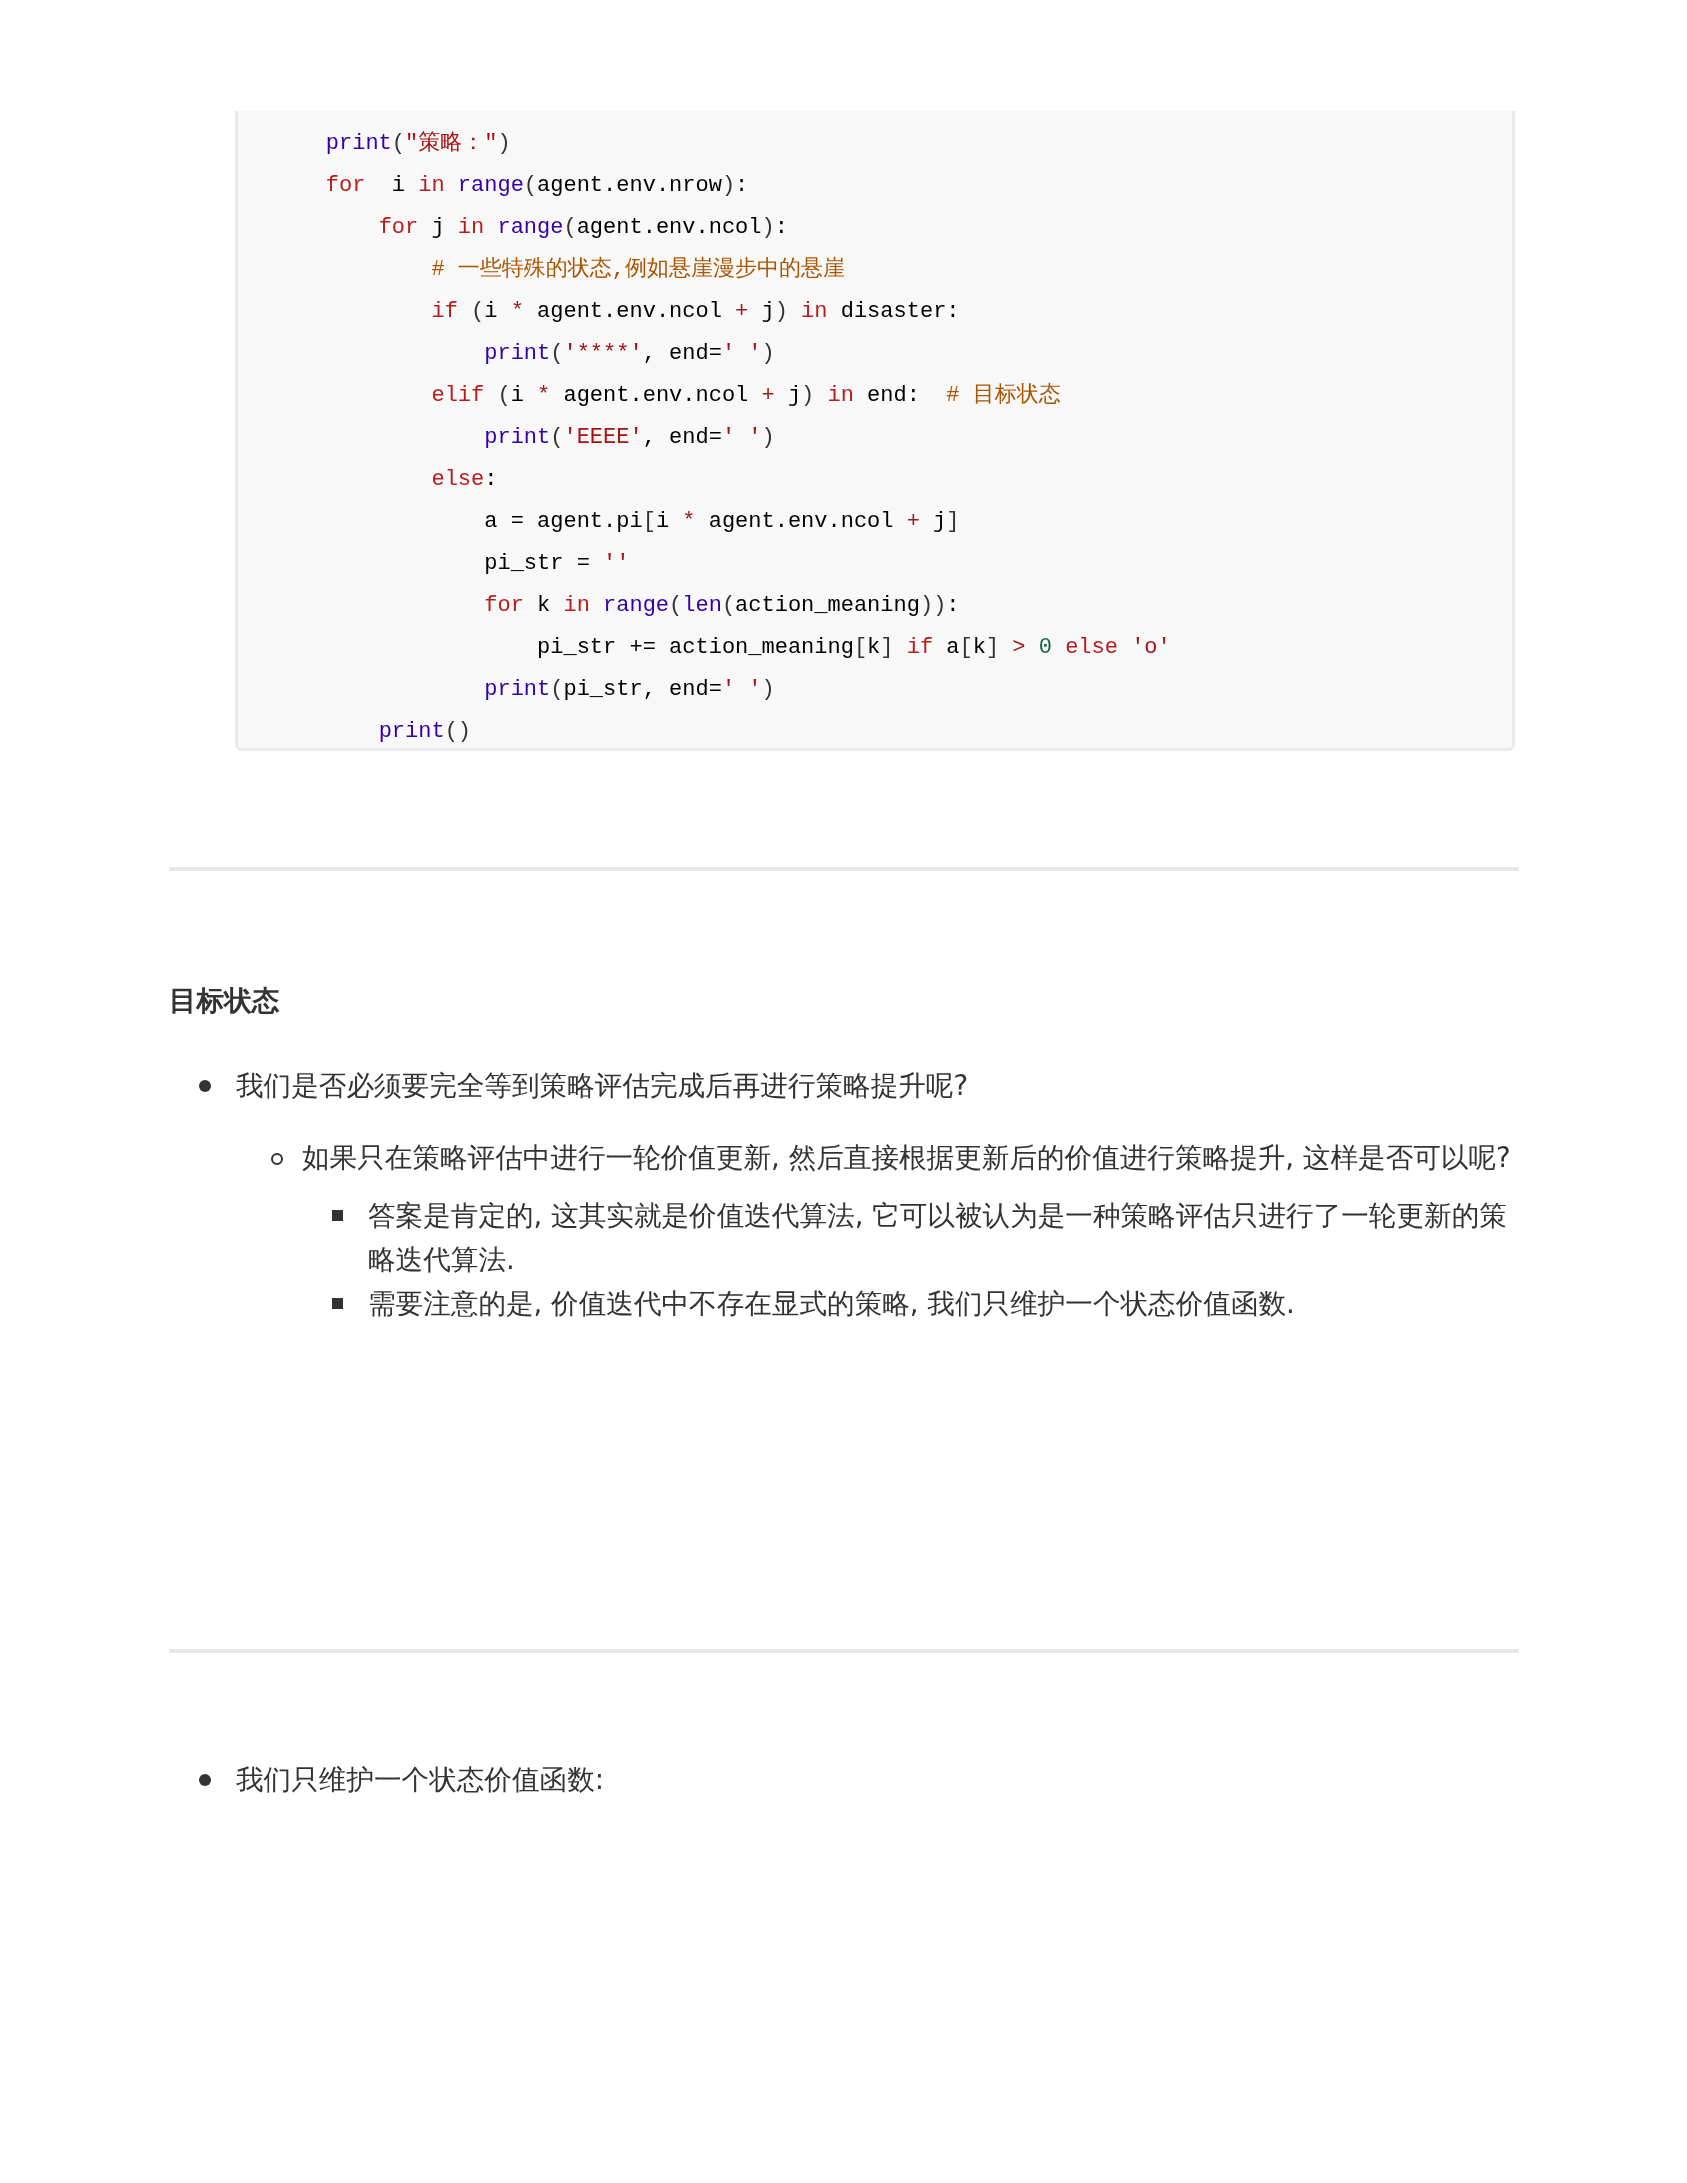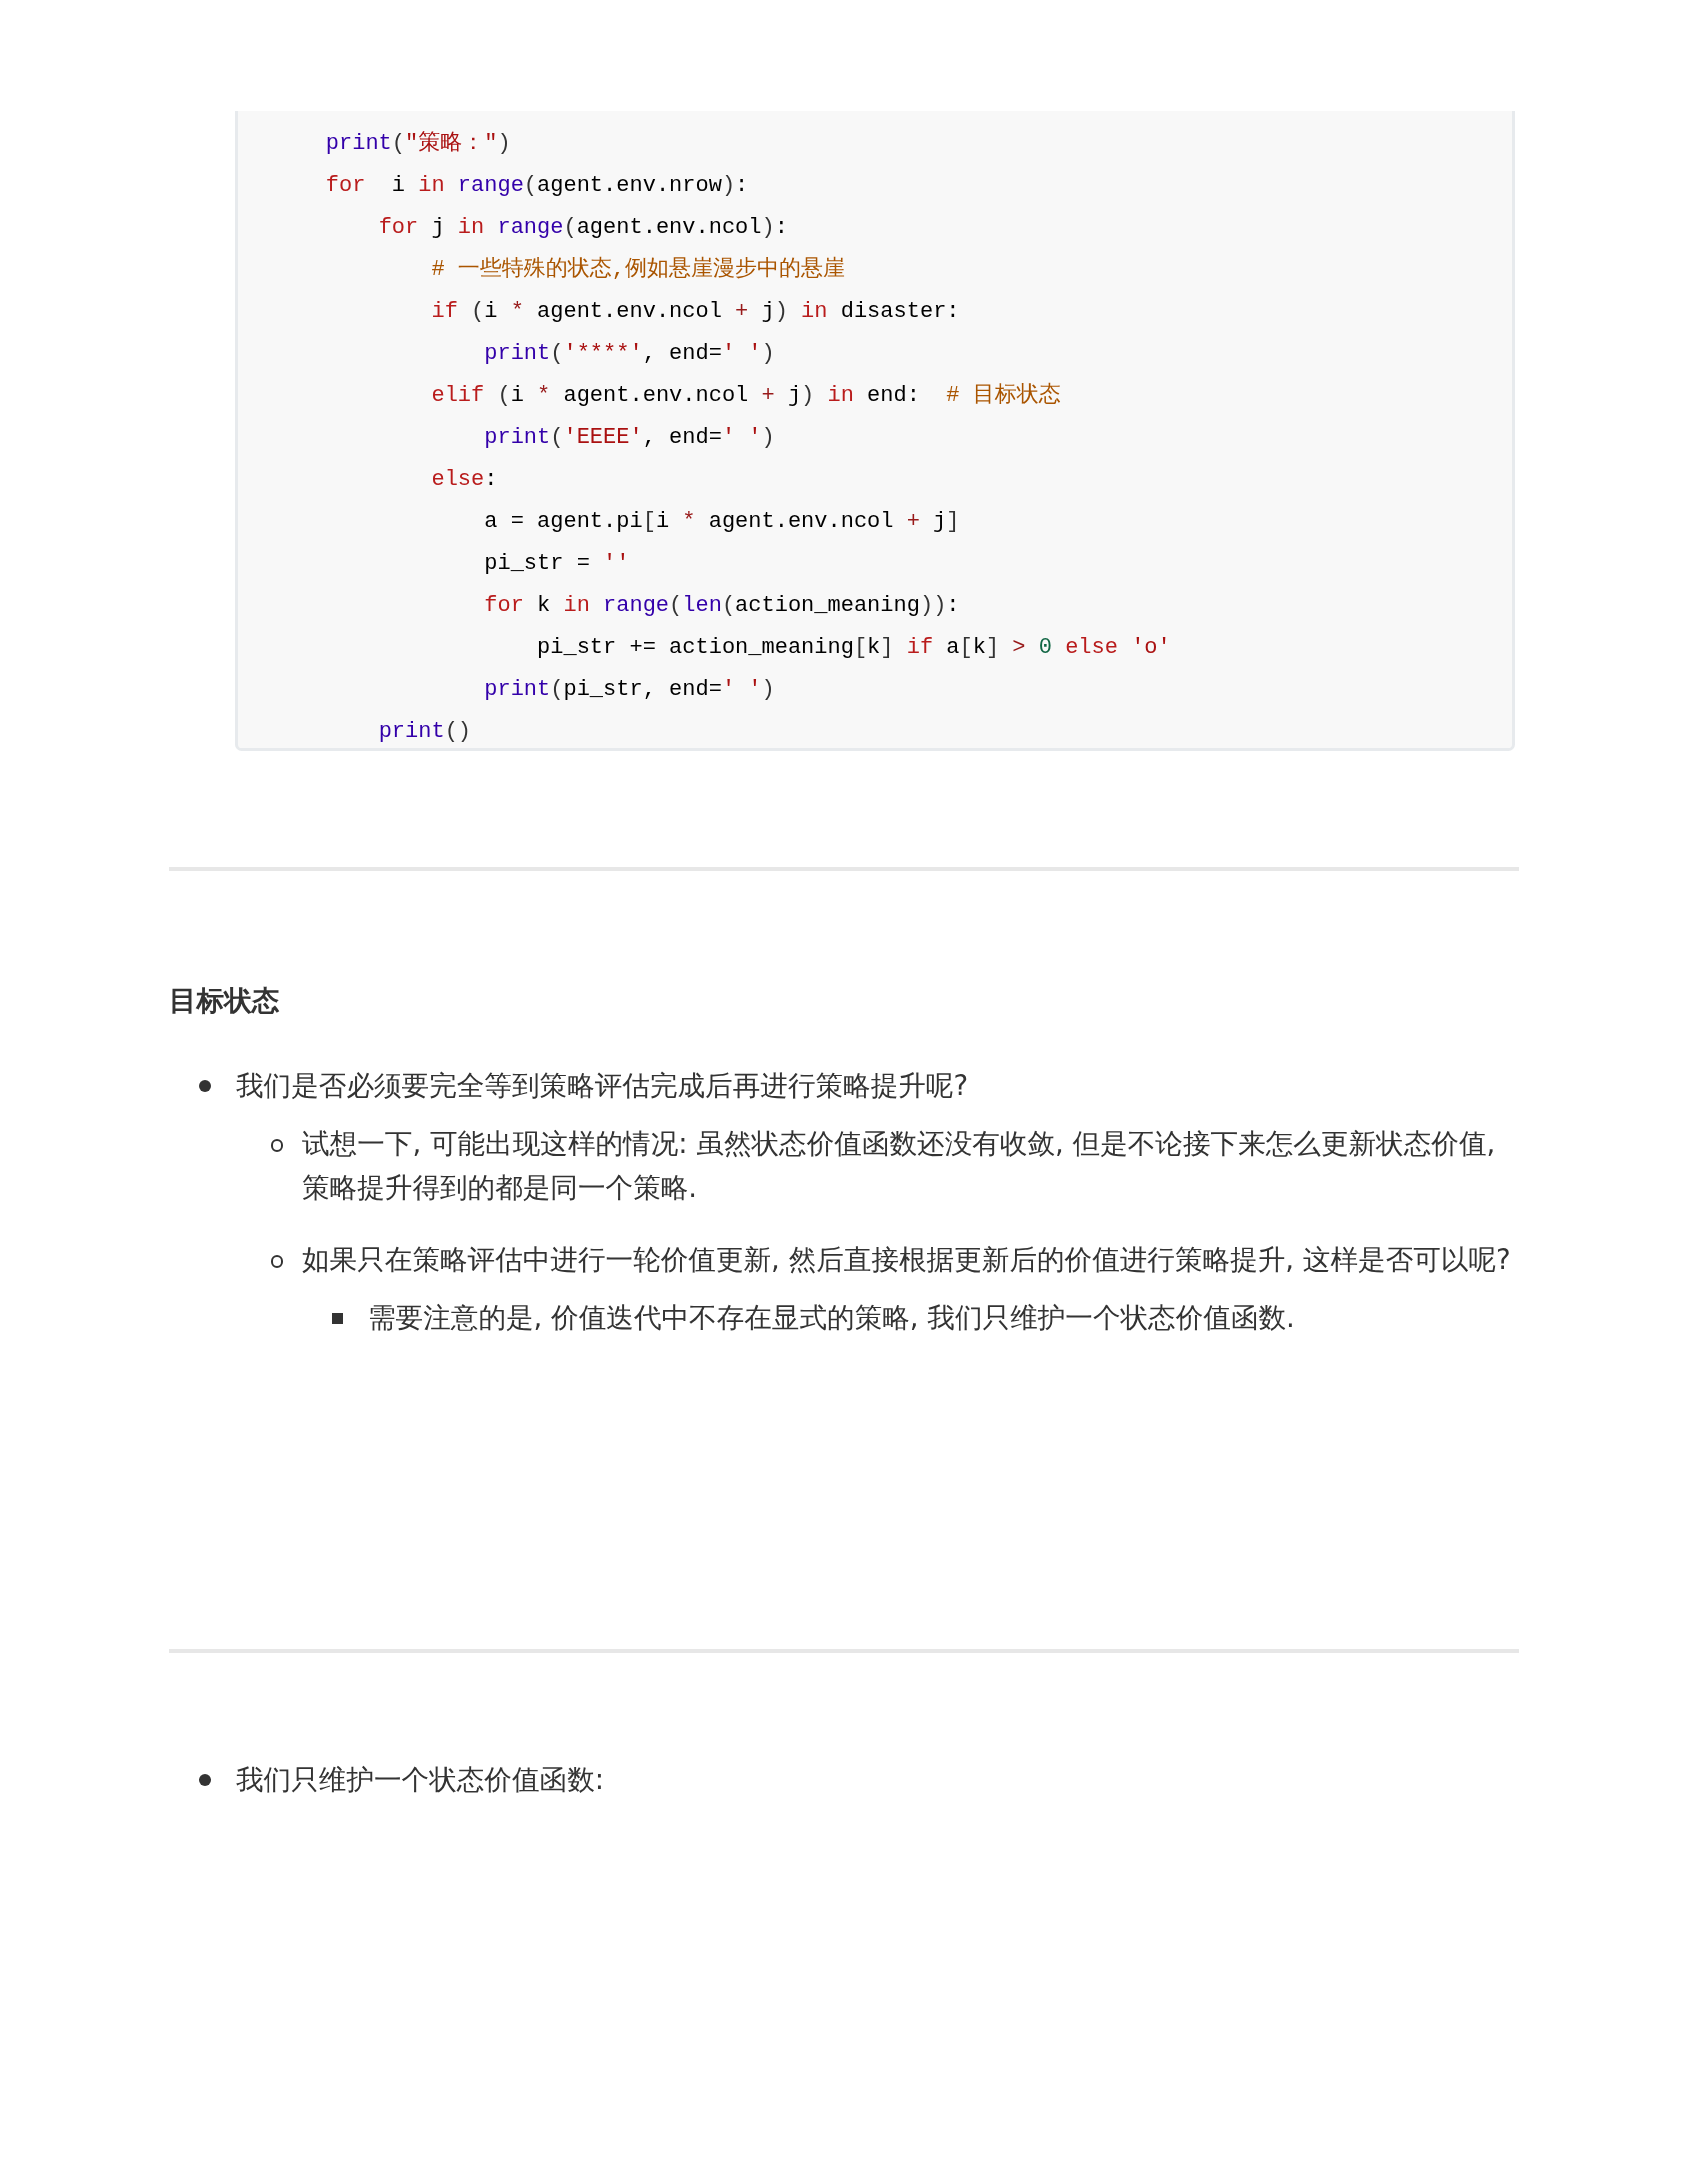--- a/index.html
+++ b/index.html
@@ -44,29 +44,29 @@
 <div class="hr" style="top:867px;"></div>
 
 <h3 class="heading">目标状态</h3>
 
 <ul class="list" style="left:169px; top:1049px; width:1350px;">
   <li class="li" style="padding-left:67px; margin-top:15px;">
     <span class="marker disc" style="left:30px; top:16px;"></span>
     <span class="text">我们是否必须要完全等到策略评估完成后再进行策略提升呢?</span>
 
     <ul class="list" style="position:relative; margin-top:14.3px;">
-      <li class="li" style="padding-left:66px;">
-        <span class="marker circle" style="left:35px; top:17px;"></span>
-        <span class="text">试想一下, 可能出现这样的情况: 虽然状态价值函数还没有收敛, 但是不论接下来怎么更新状态价值, 策略提升得到的都是同一个策略.</span>
-      </li>
       <li class="li" style="padding-left:66px; margin-top:28px;">
         <span class="marker circle" style="left:35px; top:17px;"></span>
         <span class="text">如果只在策略评估中进行一轮价值更新, 然后直接根据更新后的价值进行策略提升, 这样是否可以呢?</span>
 
         <ul class="list" style="position:relative; margin-top:13.8px;">
+          <li class="li" style="padding-left:66px;">
+            <span class="marker square" style="left:30px; top:16.5px;"></span>
+            <span class="text">答案是肯定的, 这其实就是价值迭代算法, 它可以被认为是一种策略评估只进行了一轮更新的策略迭代算法.</span>
+          </li>
           <li class="li" style="padding-left:66px;">
             <span class="marker square" style="left:30px; top:16.5px;"></span>
             <span class="text">需要注意的是, 价值迭代中不存在显式的策略, 我们只维护一个状态价值函数.</span>
           </li>
         </ul>
       </li>
     </ul>
   </li>
 </ul>
 

